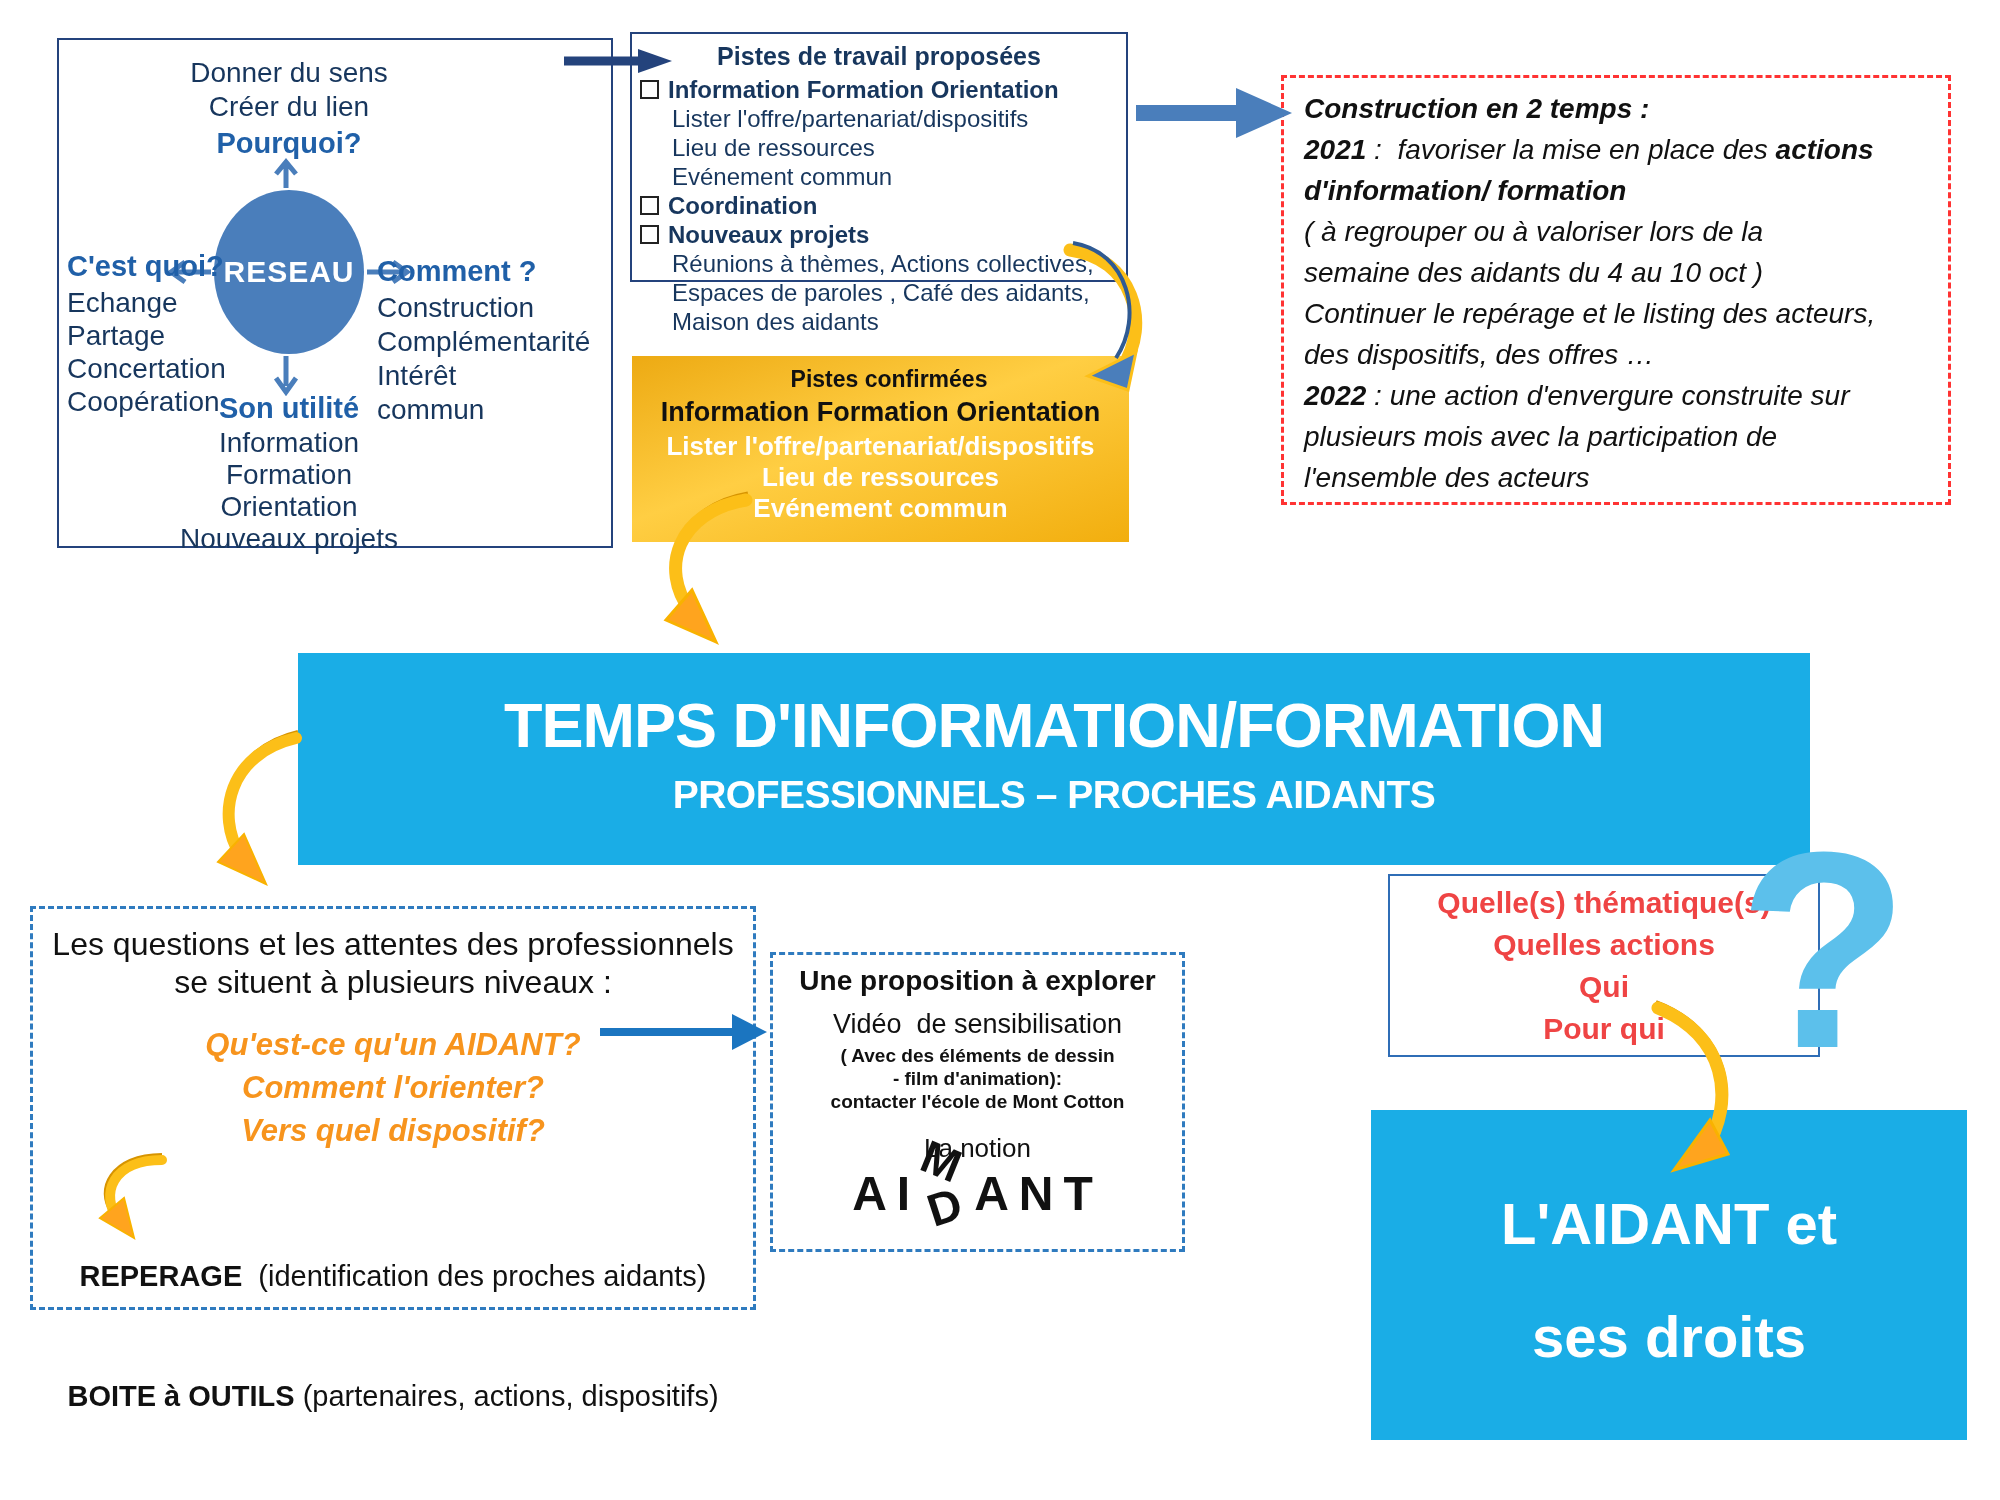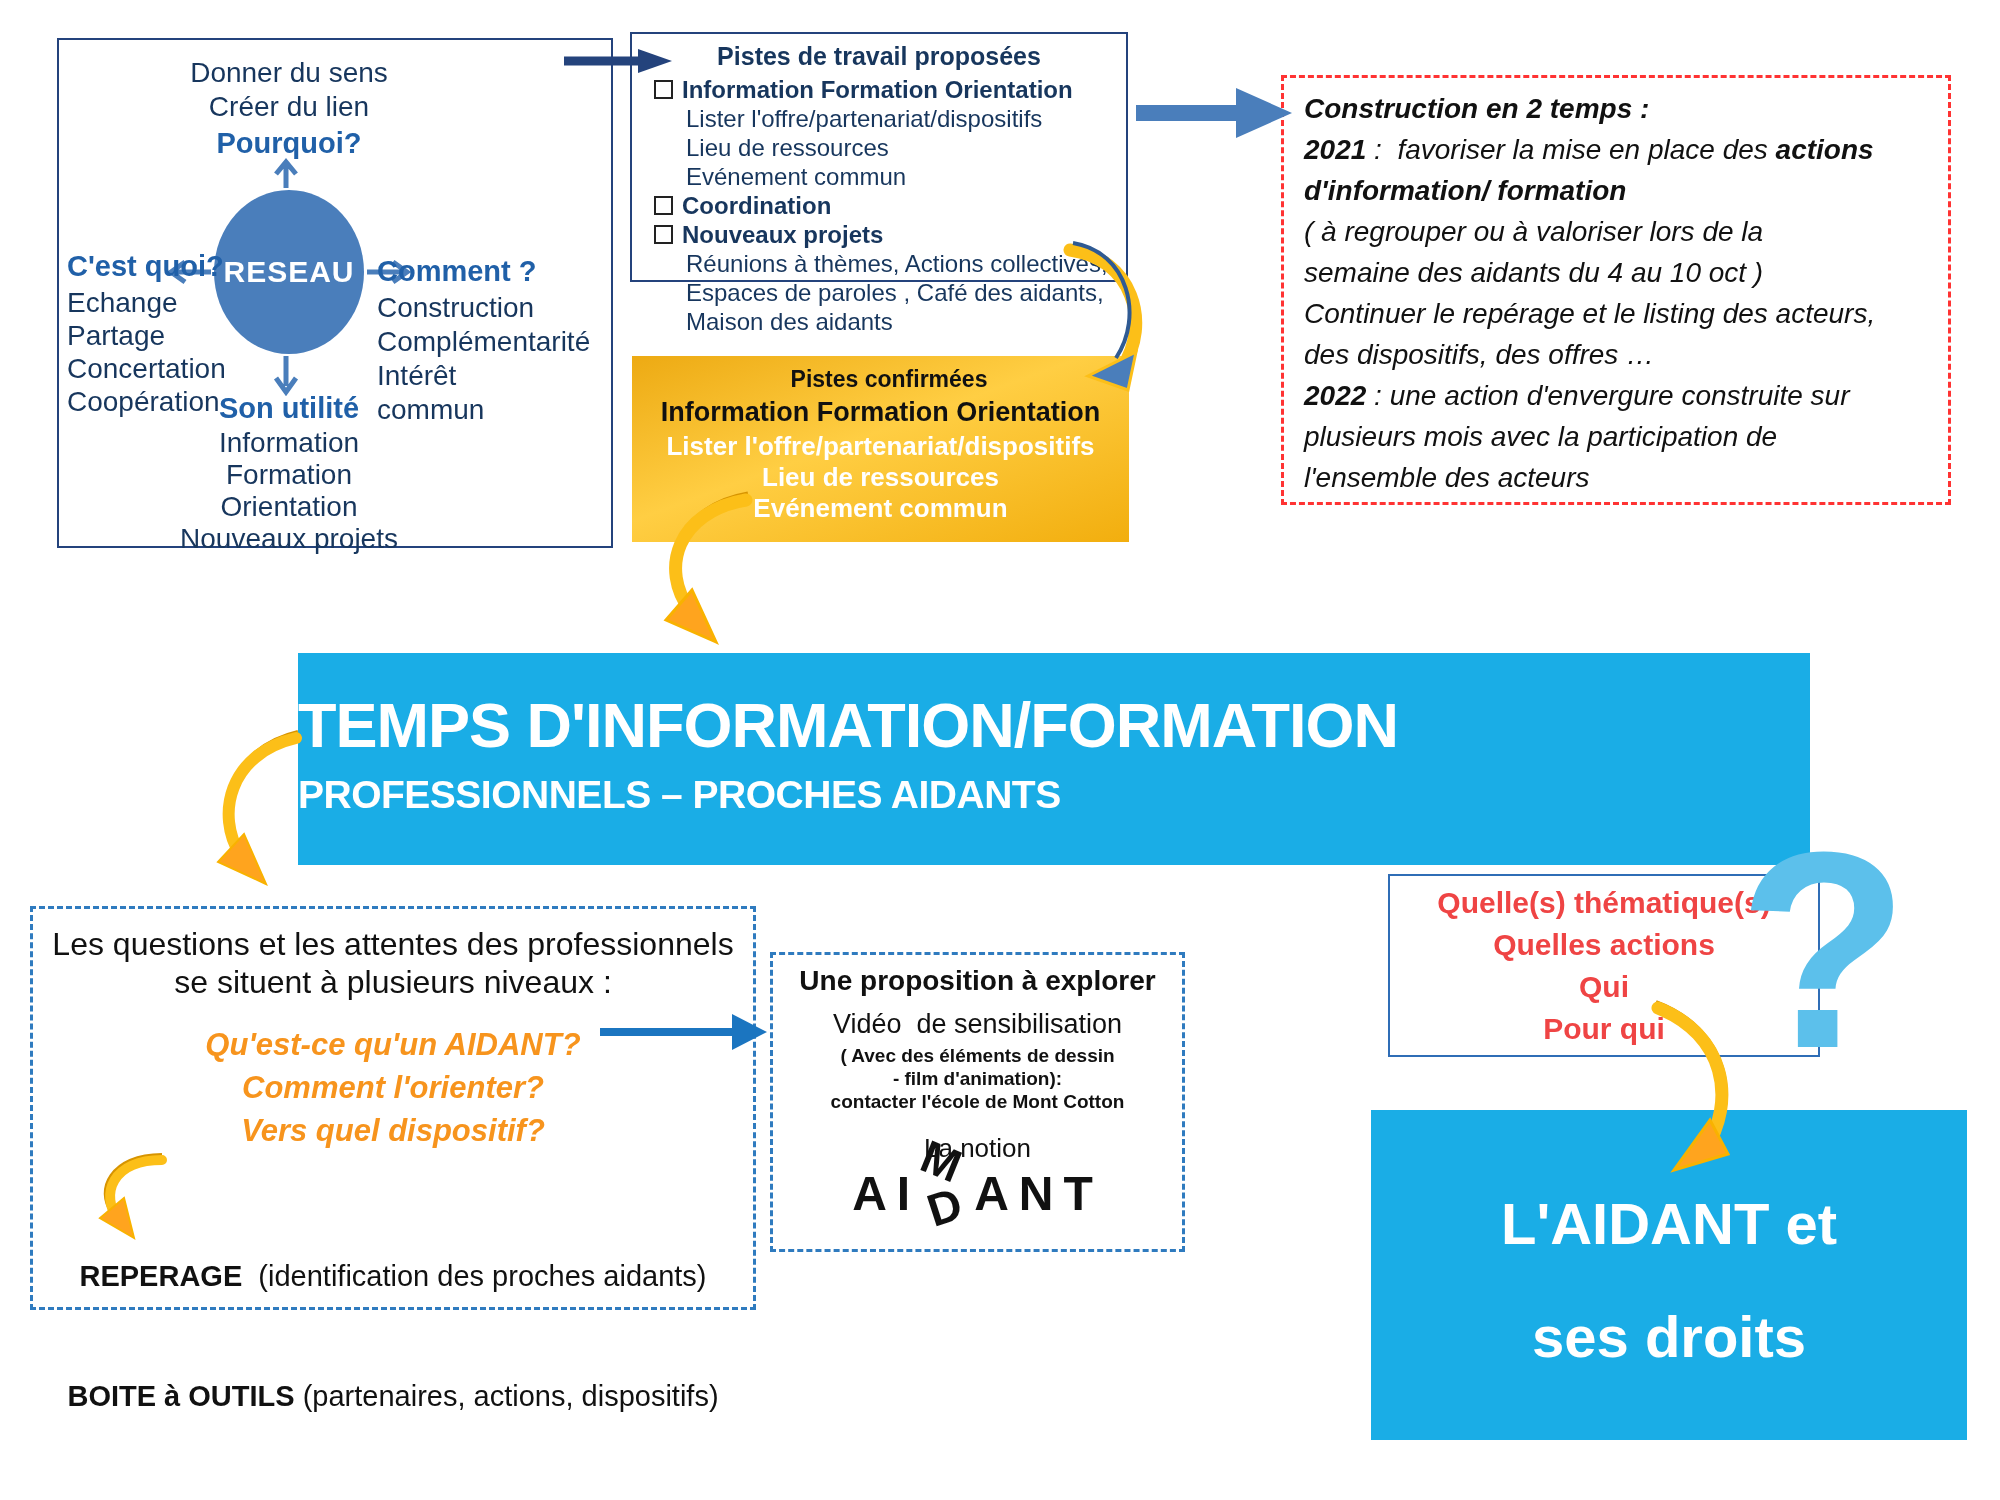--- a/index.html
+++ b/index.html
@@ -14,21 +14,21 @@
   .r-circle{position:absolute;left:155px;top:150px;width:150px;height:164px;border-radius:50%;
             background:#4a7ebb;color:#fff;font-weight:bold;font-size:30px;
             display:flex;align-items:center;justify-content:center;letter-spacing:1px;}
   .r-left{position:absolute;left:8px;top:210px;width:160px;color:#17365d;font-size:28px;line-height:33px;}
   .r-left .hd,.r-right .hd,.r-bottom .hd{color:#2060a8;font-weight:bold;font-size:29px;margin-bottom:3px;}
   .r-right{position:absolute;left:318px;top:214px;width:170px;text-align:left;color:#17365d;font-size:28px;line-height:34px;}
   .r-bottom{position:absolute;left:80px;top:352px;width:300px;text-align:center;color:#17365d;font-size:28px;line-height:32px;}
 
   
   .pistes-box{left:630px;top:32px;width:498px;height:250px;border:2px solid #24437c;background:#fff;
-              color:#17365d;font-size:24px;padding:6px 18px;box-sizing:border-box;}
+              color:#17365d;font-size:24px;padding:6px 4px;box-sizing:border-box;}
   .p-title{text-align:center;font-weight:bold;font-size:25px;margin:2px 0 4px 0;}
   .p-row{line-height:29px;white-space:pre-wrap;}
   .p-main{font-weight:bold;padding-left:4px;}
   .p-sub{padding-left:36px;}
   .cb{display:inline-block;width:15px;height:15px;border:2.5px solid #222;margin-right:9px;vertical-align:-1px;background:#fff;}
 
   
   .gold-box{left:632px;top:356px;width:497px;height:186px;
             background:linear-gradient(160deg,#edaa13 0%,#ffce43 45%,#f2ae0e 100%);
             text-align:center;box-sizing:border-box;padding-top:10px;}
@@ -39,21 +39,21 @@
 
   
   .construction-box{left:1281px;top:75px;width:670px;height:430px;border:3px dashed #f33;
                     box-sizing:border-box;padding:10px 20px;color:#111;
                     font-style:italic;font-size:28px;line-height:41px;}
   .c-line{white-space:pre-wrap;}
   .b{font-weight:bold;}
   .u{}
 
   
-  .banner{left:298px;top:653px;width:1512px;height:212px;background:#1aade6;color:#fff;text-align:left;}
+  .banner{left:298px;top:653px;width:1512px;height:212px;background:#1aade6;color:#fff;text-align:center;}
   .banner-title{font-weight:bold;font-size:63px;letter-spacing:-1px;padding-top:36px;}
   .banner-sub{font-weight:bold;font-size:39px;margin-top:12px;letter-spacing:-0.5px;}
 
   
   .questions-box{left:30px;top:906px;width:726px;height:404px;border:3px dashed #2f7bbf;
                  box-sizing:border-box;text-align:center;color:#111;padding-top:16px;}
   .q-intro{font-size:32px;line-height:38px;}
   .q-orange{margin-top:22px;color:#f7941d;font-weight:bold;font-style:italic;font-size:31px;line-height:43px;}
   .q-keys{margin-top:24px;font-size:29px;line-height:40px;white-space:pre-wrap;}
 

